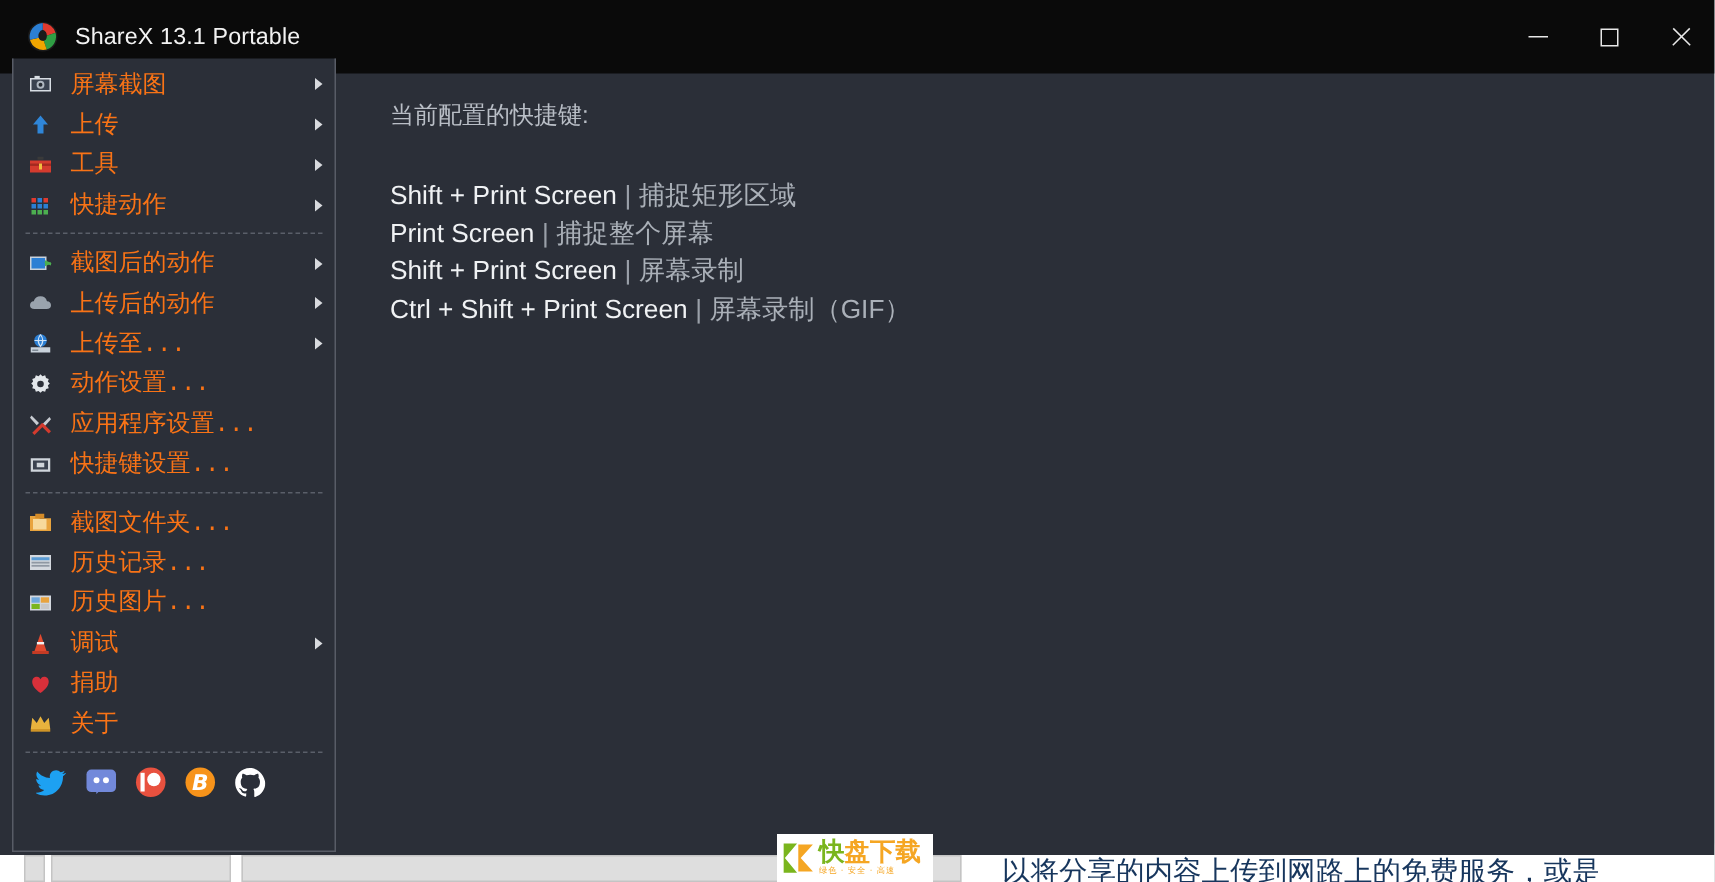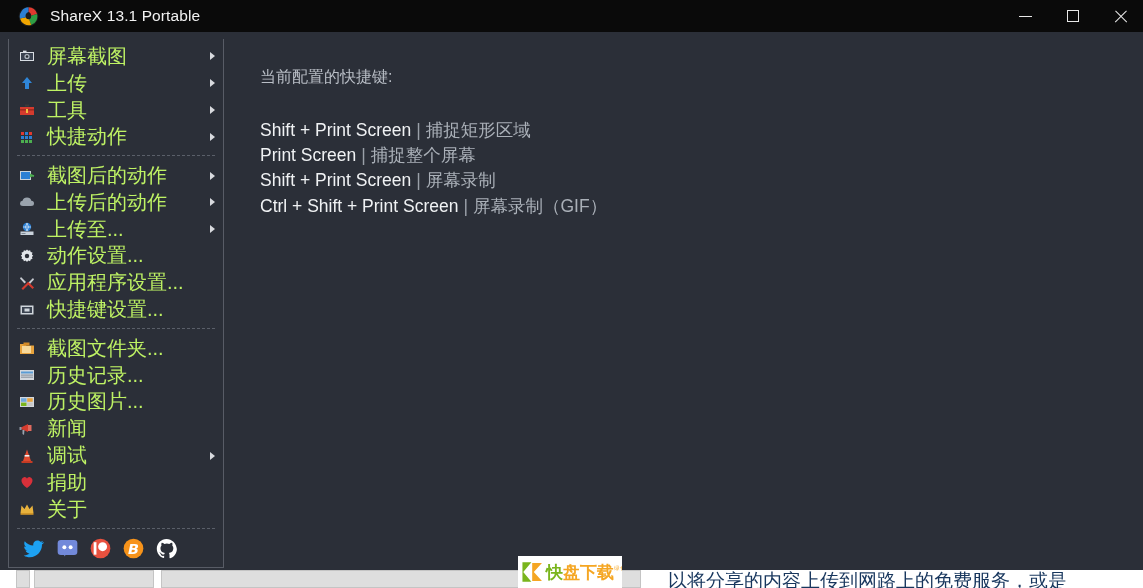--- a/index.html
+++ b/index.html
@@ -103,21 +103,21 @@
     height: 570px;
     background: #2b2f38;
   }
 
   
   #titlebar {
     position: absolute;
     left: 0;
     top: 0;
     width: 1143px;
-    height: 32px;
+    height: 49px;
     background: #0a0a0a;
     display: flex;
     align-items: center;
   }
   .title-logo {
     width: 21px;
     height: 21px;
     margin-left: 18px;
     margin-right: 11px;
     flex: 0 0 auto;
@@ -193,23 +193,23 @@
     width: 18px;
     height: 18px;
     margin-right: 11px;
     flex: 0 0 auto;
     display: flex;
     align-items: center;
     justify-content: center;
     position: relative;
   }
   .mi-label {
-    color: #bef264;
-    font-size: 20px;
-    font-family: Liberation Sans, sans-serif;
+    color: #f97316;
+    font-size: 16px;
+    font-family: Liberation Mono, monospace;
     white-space: nowrap;
   }
   .mi-arrow {
     position: absolute;
     right: 8px;
     top: 50%;
     transform: translateY(-50%);
     width: 0; height: 0;
     border-left: 5px solid #d8dade;
     border-top: 4px solid transparent;
@@ -273,21 +273,21 @@
     background: #ffffff;
     display: flex;
     align-items: center;
     overflow: hidden;
   }
   .wm-k {
     width: 26px; height: 26px;
     margin-left: 2px;
     flex: 0 0 auto;
   }
-  .wm-txt { display: flex; flex-direction: row; line-height: 1; }
+  .wm-txt { display: flex; flex-direction: column; line-height: 1; }
   .wm-main {
     font-size: 17px;
     font-weight: bold;
     font-family: "DejaVu Sans", sans-serif;
     letter-spacing: 0px;
     white-space: nowrap;
   }
   .wm-c1 { color: #7ab51d; }
   .wm-c2 { color: #f5a623; }
   .wm-sub {
@@ -506,31 +506,20 @@
             <rect x="8.2" y="4.2" width="5.5" height="3.6" fill="#e8a33d"></rect>
             <rect x="2" y="8.6" width="5.5" height="3.4" fill="#7ab51d"></rect>
             <rect x="8.2" y="8.6" width="5.5" height="3.4" fill="#c7c7c7"></rect>
           </svg>
         </span>
         <span class="mi-label">历史图片...</span>
       </div>
       <div class="menu-item">
         <span class="mi-icon">
           <svg viewBox="0 0 16 16" width="16" height="16">
-            <path d="M2 6.5 L9 3 L9 11 L2 8 Z" fill="#d43b2e"></path>
-            <rect x="9" y="4" width="3.5" height="6" fill="#e06b5e"></rect>
-            <rect x="0.5" y="6" width="2" height="3" fill="#8f98a3"></rect>
-            <path d="M3.5 9 L5.5 9 L5 14 L3.5 13 Z" fill="#9aa3ad"></path>
-          </svg>
-        </span>
-        <span class="mi-label">新闻</span>
-      </div>
-      <div class="menu-item">
-        <span class="mi-icon">
-          <svg viewBox="0 0 16 16" width="16" height="16">
             <path d="M8 1.5 L12 13 L4 13 Z" fill="#e04a2f"></path>
             <rect x="5.6" y="7" width="4.8" height="1.6" fill="#f2f2f2"></rect>
             <rect x="2.5" y="13" width="11" height="2" fill="#c53b24"></rect>
           </svg>
         </span>
         <span class="mi-label">调试</span>
         <span class="mi-arrow"></span>
       </div>
       <div class="menu-item">
         <span class="mi-icon">

